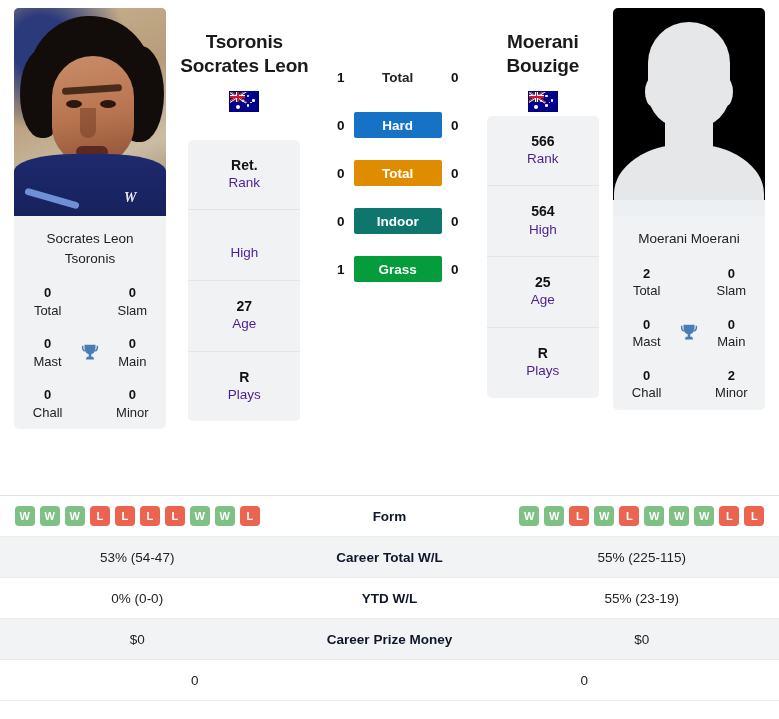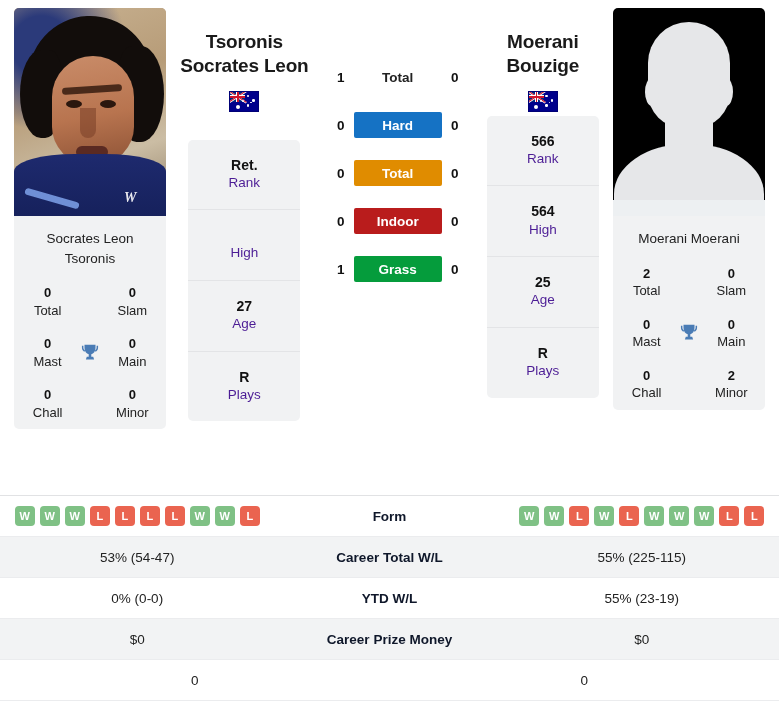--- a/index.html
+++ b/index.html
@@ -343,21 +343,21 @@
         <div class="surf-bar" style="background:#1572c4">Hard</div>
         <div class="surf-num">0</div>
       </div>
       <div class="surf-row">
         <div class="surf-num">0</div>
         <div class="surf-bar" style="background:#e08c00">Total</div>
         <div class="surf-num">0</div>
       </div>
       <div class="surf-row">
         <div class="surf-num">0</div>
-        <div class="surf-bar" style="background:#b91c1c">Indoor</div>
+        <div class="surf-bar" style="background:#0f766e">Indoor</div>
         <div class="surf-num">0</div>
       </div>
       <div class="surf-row">
         <div class="surf-num">1</div>
         <div class="surf-bar" style="background:#059c3c">Grass</div>
         <div class="surf-num">0</div>
       </div>
     </div>
 
     <div class="name-col">

